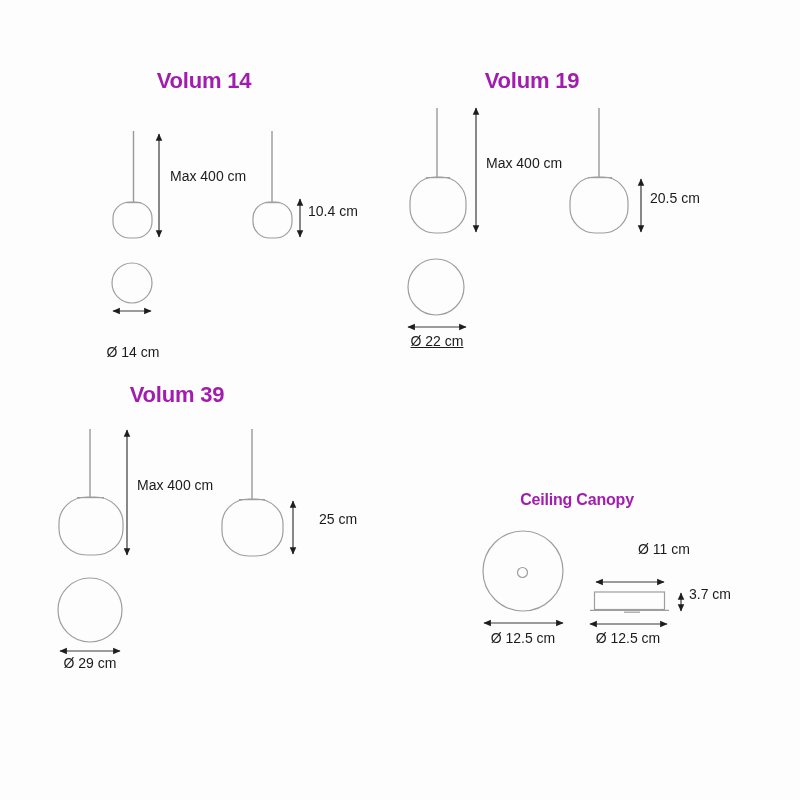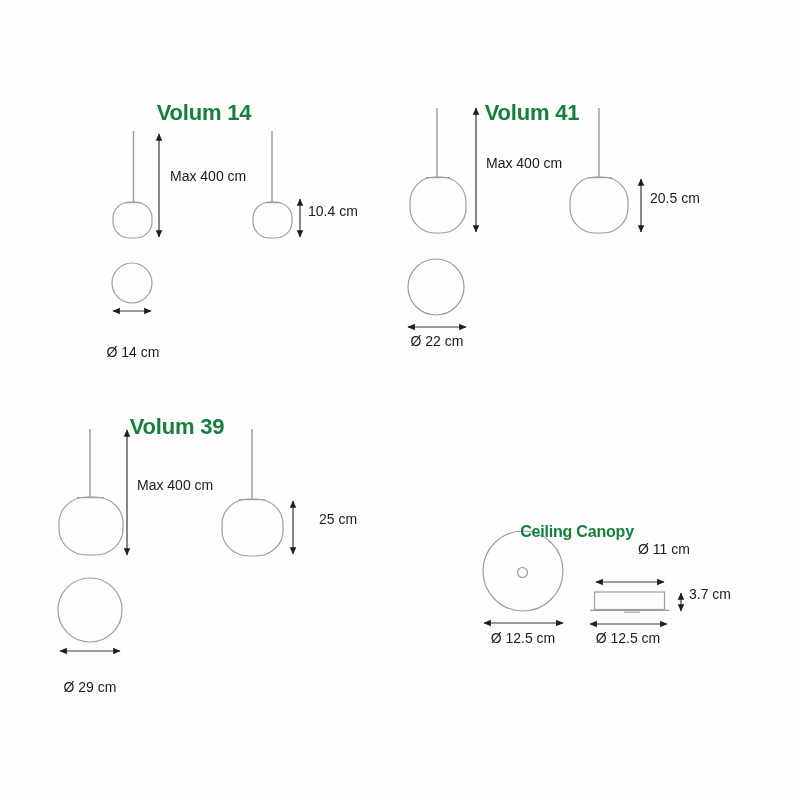--- a/index.html
+++ b/index.html
@@ -23,26 +23,25 @@
     white-space: nowrap;
     color: #1b1b1b;
     font-size: 14px;
     line-height: 15px;
   }
   .label.centered { transform: translateX(-50%); }
   .title {
     position: absolute;
     white-space: nowrap;
     transform: translateX(-50%);
-    color: #15803d;
+    color: #a21caf;
     font-size: 22px;
     font-weight: 700;
     letter-spacing: -0.2px;
     line-height: 23px;
-    margin-top: 32px;
   }
   .title.small { font-size: 16px; line-height: 21px; }
 
   
   .outline { stroke: #9e9e9e; stroke-width: 1.2; fill: none; }
   .cord    { stroke: #999999; stroke-width: 1.4; fill: none; }
   .dim     { stroke: #3a3a3a; stroke-width: 1.2; fill: none; }
 </style>
 </head>
 <body>
@@ -116,31 +115,31 @@
   </svg>
 
   <div>
     <span class="title" style="left:204px; top:69px;">Volum 14</span>
     <span class="label" style="left:170px; top:169px;">Max 400 cm</span>
     <span class="label" style="left:308px; top:204px;">10.4 cm</span>
     <span class="label centered" style="left:133px; top:317px;margin-top:28px;">Ø 14 cm</span>
   </div>
 
   <div>
-    <span class="title" style="left:532px; top:69px;">Volum 41</span>
+    <span class="title" style="left:532px; top:69px;">Volum 19</span>
     <span class="label" style="left:486px; top:156px;">Max 400 cm</span>
     <span class="label" style="left:650px; top:191px;">20.5 cm</span>
-    <span class="label centered" style="left:437px; top:334px;">Ø 22 cm</span>
+    <span class="label centered" style="left:437px; top:334px;text-decoration:underline;">Ø 22 cm</span>
   </div>
 
   <div>
     <span class="title" style="left:177px; top:383px;">Volum 39</span>
     <span class="label" style="left:137px; top:478px;">Max 400 cm</span>
     <span class="label" style="left:319px; top:512px;">25 cm</span>
-    <span class="label centered" style="left:90px; top:656px;margin-top:24px;">Ø 29 cm</span>
+    <span class="label centered" style="left:90px; top:656px;">Ø 29 cm</span>
   </div>
 
   <div>
     <span class="title small" style="left:577px; top:489px;">Ceiling Canopy</span>
     <span class="label centered" style="left:664px; top:542px;">Ø 11 cm</span>
     <span class="label" style="left:689px; top:587px;">3.7 cm</span>
     <span class="label centered" style="left:523px; top:631px;">Ø 12.5 cm</span>
     <span class="label centered" style="left:628px; top:631px;">Ø 12.5 cm</span>
   </div>
 

